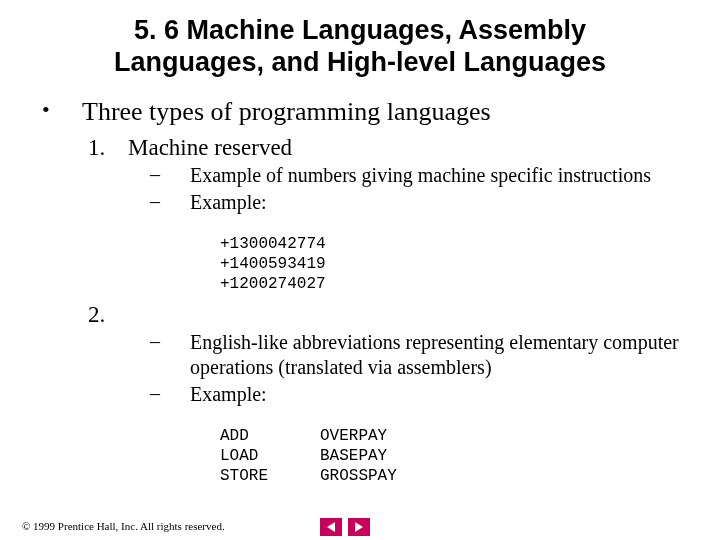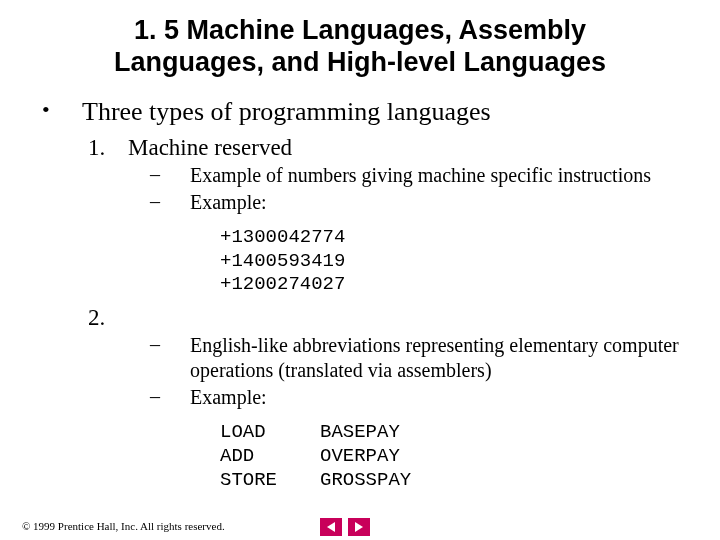--- a/index.html
+++ b/index.html
@@ -58,24 +58,24 @@
     width: 40px;
     flex: 0 0 40px;
     text-align: left;
   }
   .dashitem .text {
     flex: 1 1 auto;
     line-height: 1.25;
   }
   .codeblock {
     font-family: "Courier New", Courier, monospace;
-    font-size: 19px;
+    font-size: 16px;
     line-height: 1.25;
     margin-left: 190px;
-    margin-top: 11px;
+    margin-top: 19px;
   }
   .asm-row {
     display: flex;
   }
   .asm-op {
     width: 100px;
     flex: 0 0 100px;
   }
   .footer {
     position: absolute;
@@ -111,21 +111,21 @@
     border-top: 5px solid transparent;
     border-bottom: 5px solid transparent;
     border-left: 8px solid #fff;
   }
 </style>
 </head>
 <body>
 
 <div class="slide">
 
-  <div class="title">1. 5 Machine Languages, Assembly Languages, and High-level Languages</div>
+  <div class="title">5. 6 Machine Languages, Assembly Languages, and High-level Languages</div>
 
   <div class="bullet">
     <span class="dot">•</span>
     <span>Three types of programming languages</span>
   </div>
 
   <div class="numitem">
     <span class="num">1.</span>
     <span>Machine reserved</span>
   </div>
@@ -149,26 +149,26 @@
   <div class="dashitem">
     <span class="dash">–</span>
     <span class="text">English-like abbreviations representing elementary computer operations (translated via assemblers)</span>
   </div>
   <div class="dashitem">
     <span class="dash">–</span>
     <span class="text">Example:</span>
   </div>
   <div class="codeblock">
     <div class="asm-row">
+      <span class="asm-op">ADD</span>
+      <span>OVERPAY</span>
+    </div>
+    <div class="asm-row">
       <span class="asm-op">LOAD</span>
       <span>BASEPAY</span>
-    </div>
-    <div class="asm-row">
-      <span class="asm-op">ADD</span>
-      <span>OVERPAY</span>
     </div>
     <div class="asm-row">
       <span class="asm-op">STORE</span>
       <span>GROSSPAY</span>
     </div>
   </div>
 
   <div class="footer">
     <span>©</span>
     <span>&nbsp;</span>

